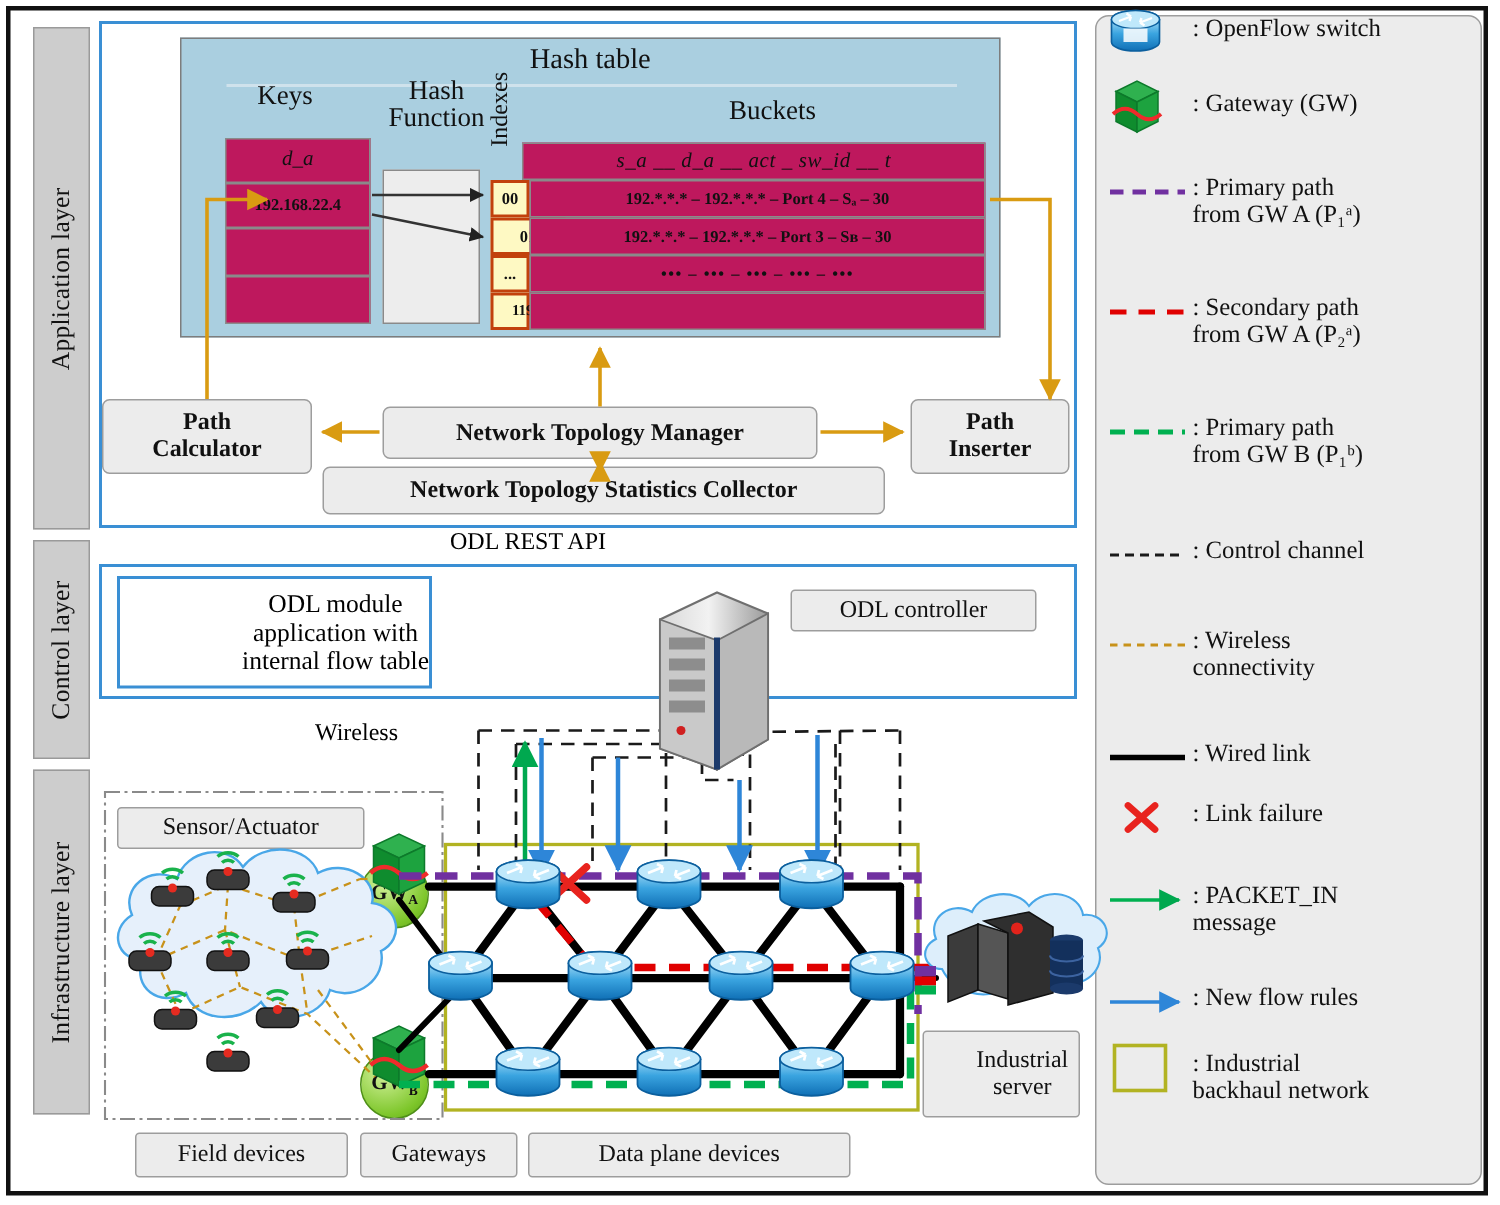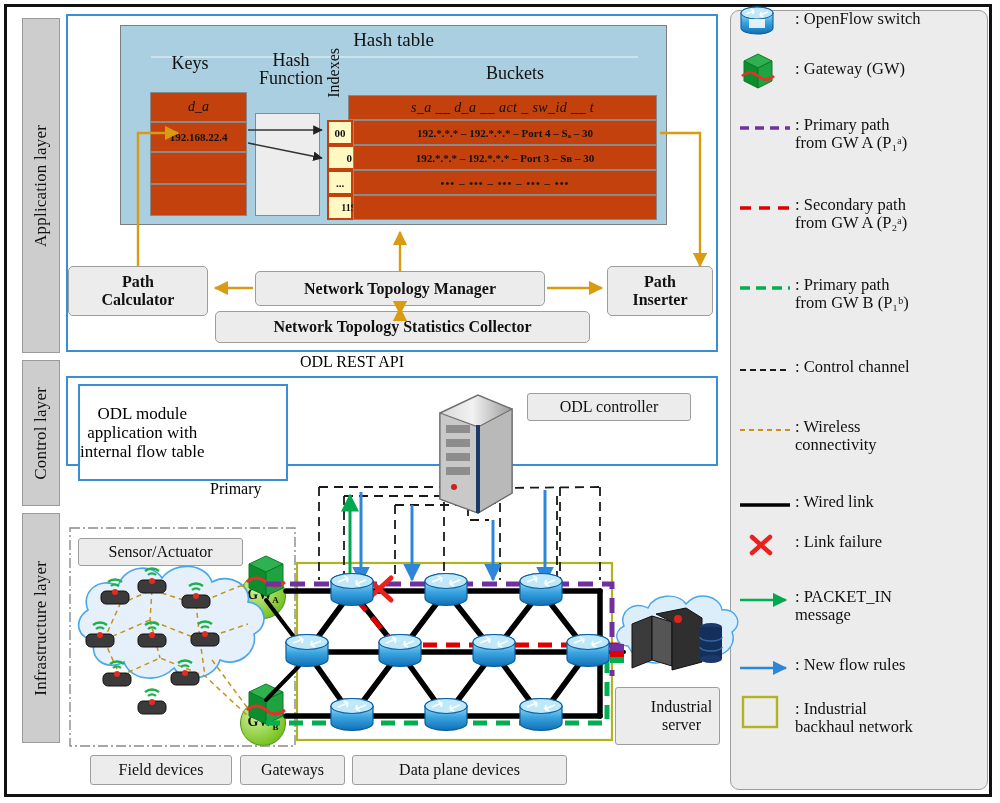--- a/index.html
+++ b/index.html
@@ -19,21 +19,21 @@
 
   
   .hashtable{position:absolute;background:#aacfe0;border:1px solid #7d7d7d;box-sizing:border-box;}
   .ht-title{position:absolute;width:100%;text-align:center;font-size:19px;color:#111;}
   .ht-rule{position:absolute;background:#cfe2ec;height:2px;}
 
   .lbl{position:absolute;font-size:16px;color:#111;text-align:center;white-space:nowrap;}
   .lbl-i{font-style:italic;}
 
   .gbox{position:absolute;background:#ededed;border:1px solid #8a8a8a;box-sizing:border-box;}
-  .cellrow{position:absolute;background:#c2410c;border:1px solid #8a8a8a;box-sizing:border-box;
+  .cellrow{position:absolute;background:#be185d;border:1px solid #8a8a8a;box-sizing:border-box;
       display:flex;align-items:center;justify-content:center;font-size:11px;font-weight:bold;color:#111;white-space:nowrap;}
   .cellrow.hdr{font-weight:normal;font-style:italic;font-size:14px;}
   .idxcell{position:absolute;background:#fef9c3;border:2px solid #c2410c;box-sizing:border-box;
       display:flex;align-items:center;justify-content:center;font-size:11px;font-weight:bold;color:#111;}
 
   .vlabel{position:absolute;font-size:16px;color:#111;}
   .vlabel span{writing-mode:vertical-rl;transform:rotate(180deg);white-space:nowrap;}
 
   
   .module{position:absolute;background:#ececec;border:1px solid #9d9d9d;border-radius:5px;box-sizing:border-box;
@@ -118,27 +118,27 @@
 
   <div class="module" style="left:68px;top:266px;width:140px;height:50px;white-space:pre-line;">Path
 Calculator</div>
   <div class="module" style="left:255px;top:271px;width:290px;height:35px;">Network Topology  Manager</div>
   <div class="module" style="left:607px;top:266px;width:106px;height:50px;white-space:pre-line;">Path
 Inserter</div>
   <div class="module" style="left:215px;top:311px;width:375px;height:32px;">Network  Topology Statistics Collector</div>
 
   <div class="plain" style="left:300px;top:353px;">ODL REST  API</div>
   <div class="bluepanel" style="left:66px;top:376px;width:652px;height:90px;"></div>
-  <div class="bluepanel" style="left:78px;top:384px;width:210px;height:97px;display:flex;align-items:center;justify-content:flex-start;">
+  <div class="bluepanel" style="left:78px;top:384px;width:210px;height:75px;display:flex;align-items:center;justify-content:flex-end;">
     <span style="white-space:pre-line;text-align:center;font-size:17px;line-height:1.12;">ODL module
 application with
 internal flow table</span>
   </div>
   <div class="tagbox" style="left:527px;top:393px;width:164px;height:28px;">ODL controller</div>
-  <div class="plain" style="left:210px;top:480px;">Primary</div>
+  <div class="plain" style="left:210px;top:480px;">Wireless</div>
 
   <div class="tagbox" style="left:78px;top:538px;width:165px;height:28px;">Sensor/Actuator</div>
 
   <div class="tagbox" style="left:615px;top:687px;width:105px;height:58px;">
     <span style="white-space:pre-line;margin-left:28px;">Industrial
 server</span>
   </div>
 
   <div class="gw" style="left:240px;top:573px;">
     <span>GW<sub>A</sub></span>

